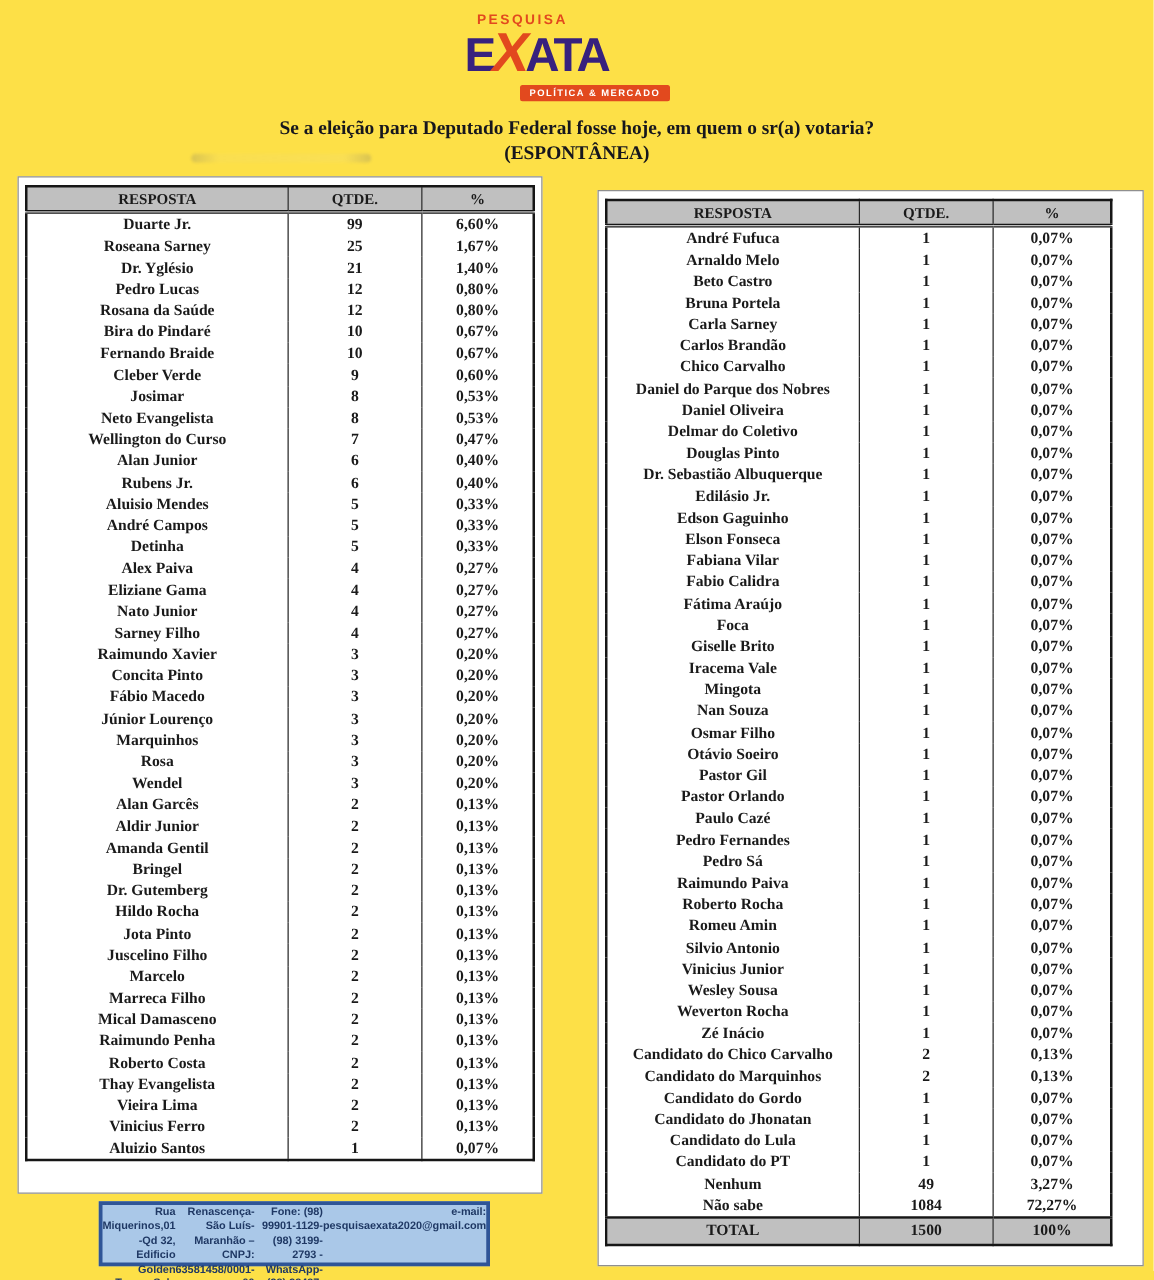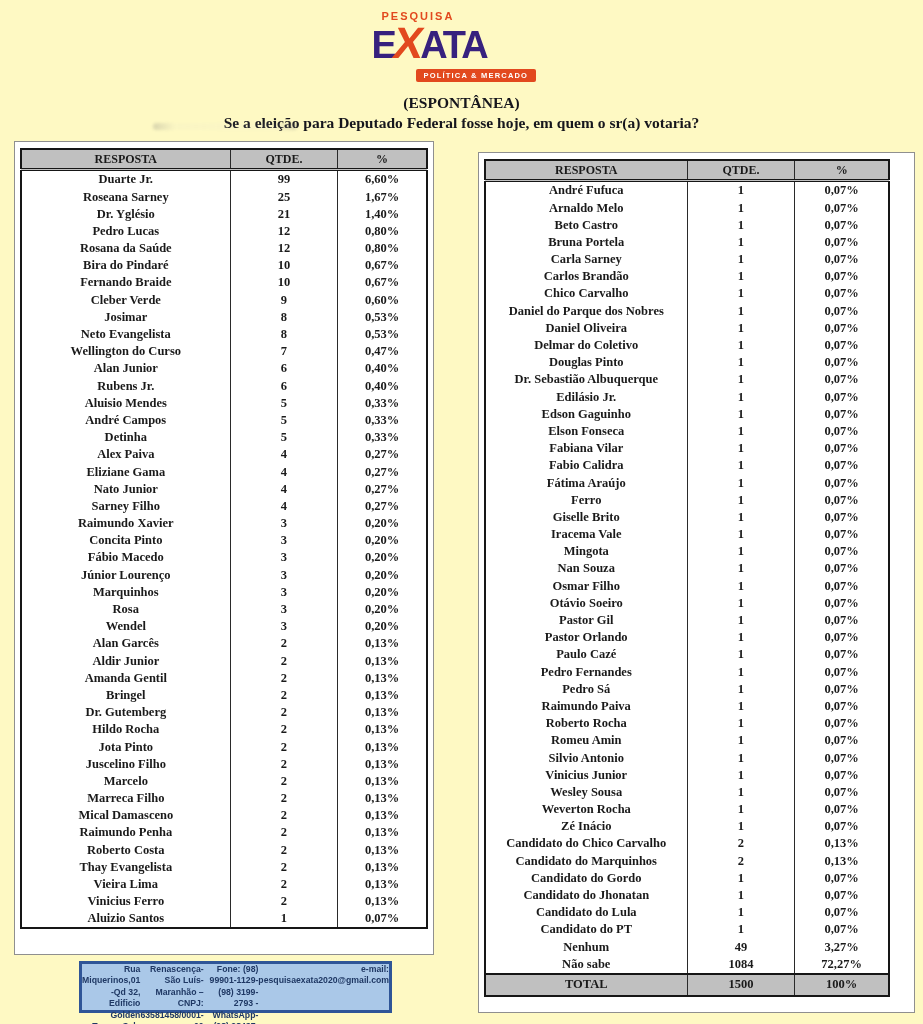--- a/index.html
+++ b/index.html
@@ -1,16 +1,16 @@
 <!DOCTYPE html>
 <html><head>
 <meta charset="utf-8">
 <style>
   html,body{margin:0;padding:0;background:#ffffff;}
-  .canvas{position:relative;width:923px;height:1024px;background:#fef9c3;overflow:hidden;
+  .canvas{position:relative;width:923px;height:1024px;background:#fde047;overflow:hidden;
           font-family:"Liberation Serif",serif;color:#1a1a1a;}
 
   
   .logo{position:absolute;top:10px;left:50%;transform:translateX(-50%);width:180px;}
   .logo-pesquisa{color:#E2491E;font-family:"Liberation Sans",sans-serif;font-weight:bold;
                  font-size:11px;letter-spacing:2px;margin-left:10px;}
   .logo-main{font-family:"Liberation Sans",sans-serif;font-weight:bold;font-size:38px;
              line-height:0.95;letter-spacing:-2px;color:#37217E;display:flex;align-items:baseline;}
   .logo-e{color:#37217E;}
   .logo-x{color:#E2491E;font-size:44px;transform:skewX(-10deg);margin:0 -1px;}
@@ -59,22 +59,22 @@
     <div class="logo-pesquisa">PESQUISA</div>
     <div class="logo-main">
       <span class="logo-e">E</span>
       <span class="logo-x">X</span>
       <span class="logo-ata">ATA</span>
     </div>
     <div class="logo-banner">POLÍTICA &amp; MERCADO</div>
   </div>
 
   <div class="question">
+    <div>Se a eleição para Deputado Federal fosse hoje, em quem o sr(a) votaria?</div>
     <div>(ESPONTÂNEA)</div>
-    <div>Se a eleição para Deputado Federal fosse hoje, em quem o sr(a) votaria?</div>
   </div>
 
   <div class="smudge"></div>
 
   <div class="table-frame left-frame">
     <table class="data-table">
       <colgroup>
           <col class="col-resposta">
           <col class="col-qtde">
           <col class="col-pct">
@@ -410,21 +410,21 @@
             <td>Fabio Calidra</td>
             <td>1</td>
             <td>0,07%</td>
           </tr>
           <tr>
             <td>Fátima Araújo</td>
             <td>1</td>
             <td>0,07%</td>
           </tr>
           <tr>
-            <td>Ferro</td>
+            <td>Foca</td>
             <td>1</td>
             <td>0,07%</td>
           </tr>
           <tr>
             <td>Giselle Brito</td>
             <td>1</td>
             <td>0,07%</td>
           </tr>
           <tr>
             <td>Iracema Vale</td>

